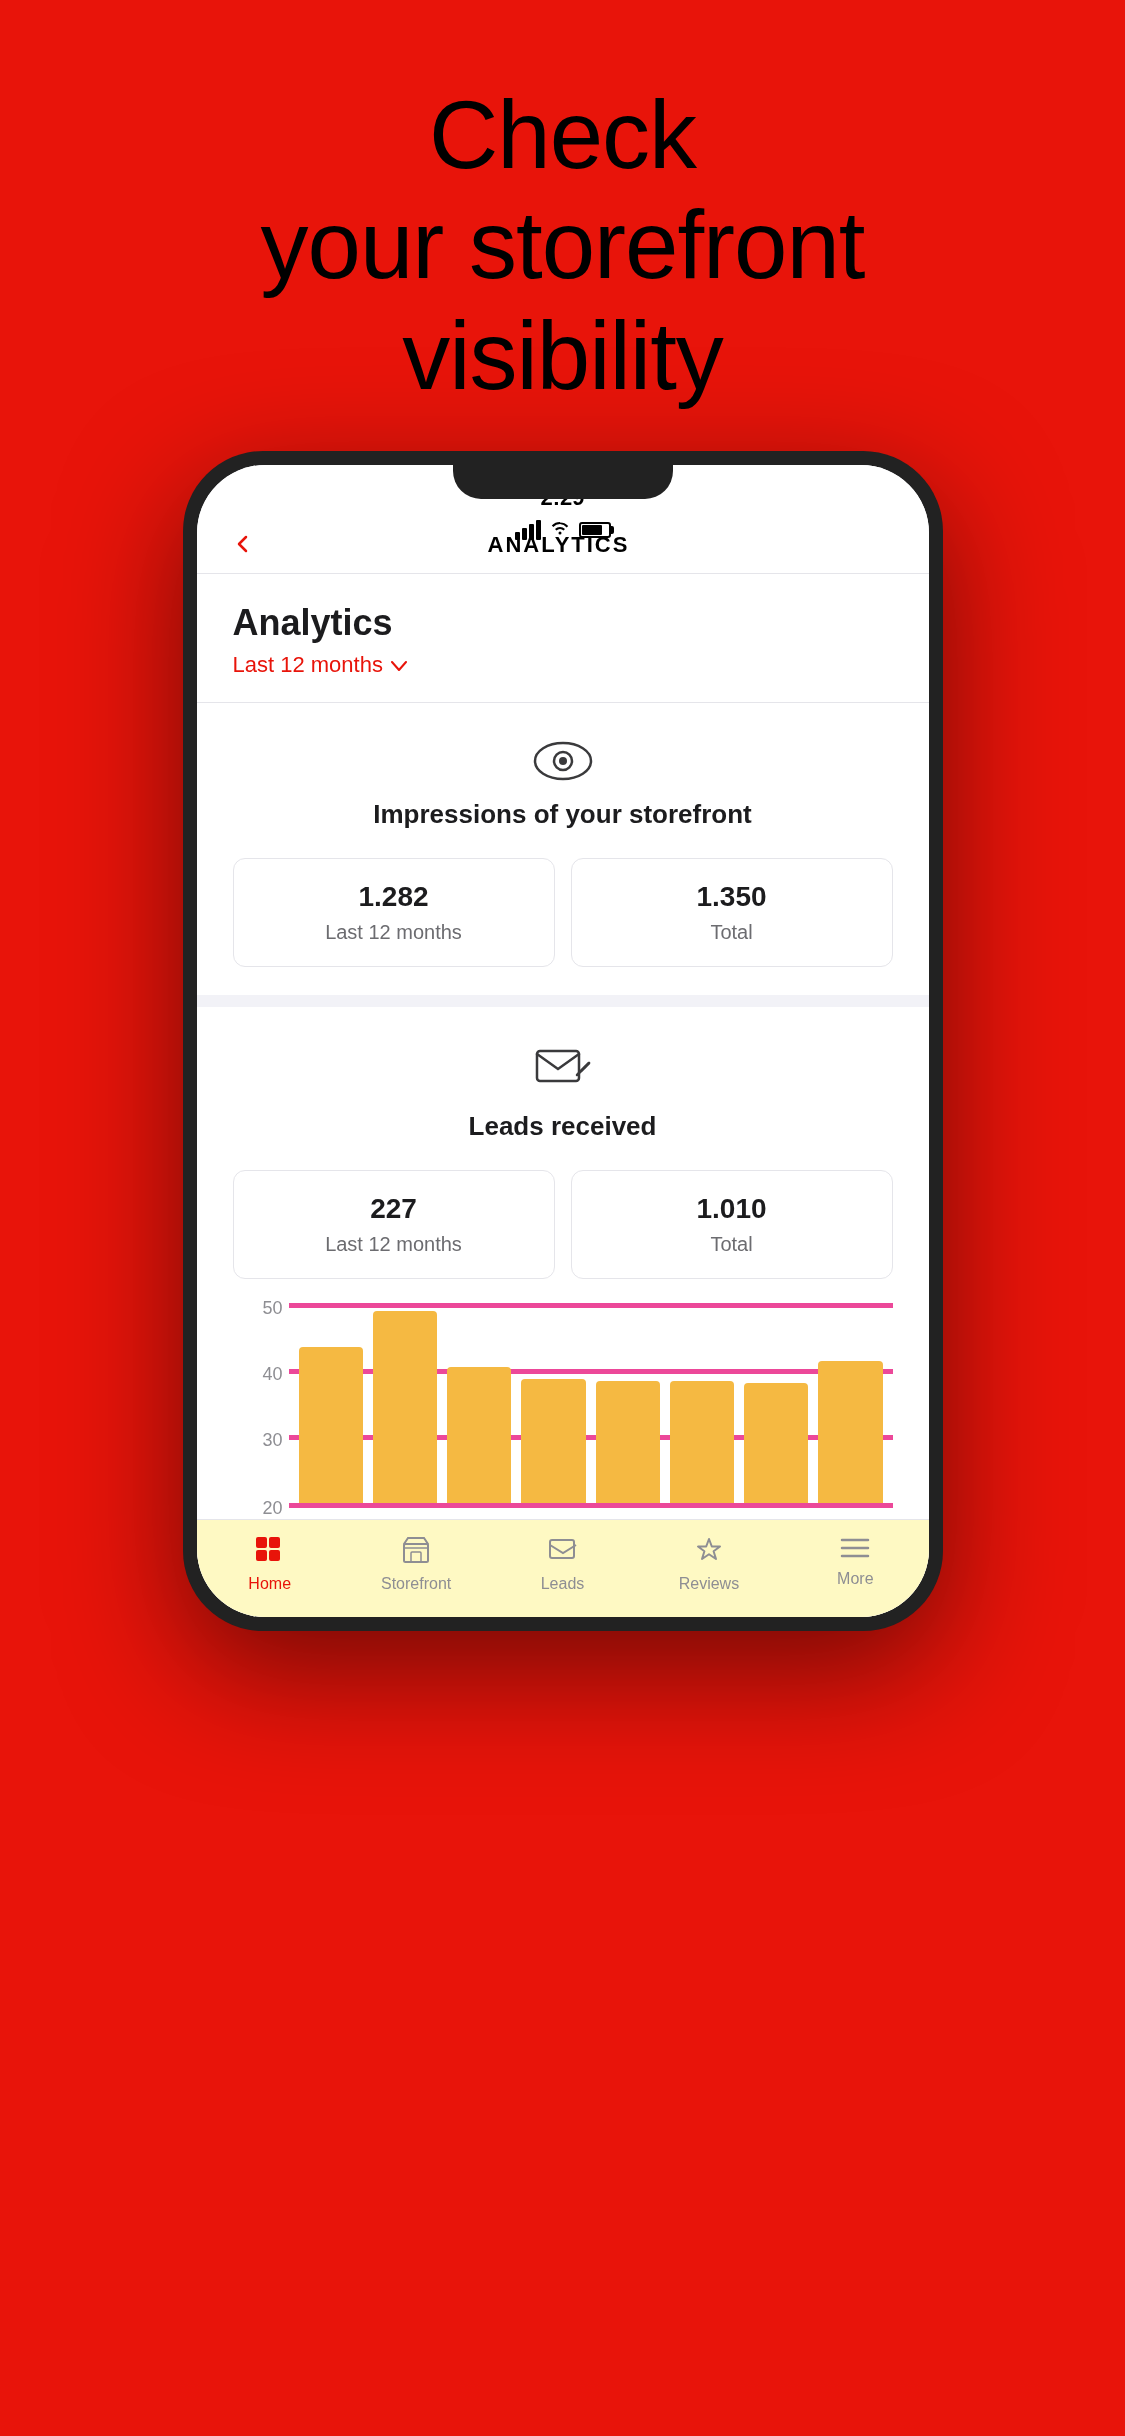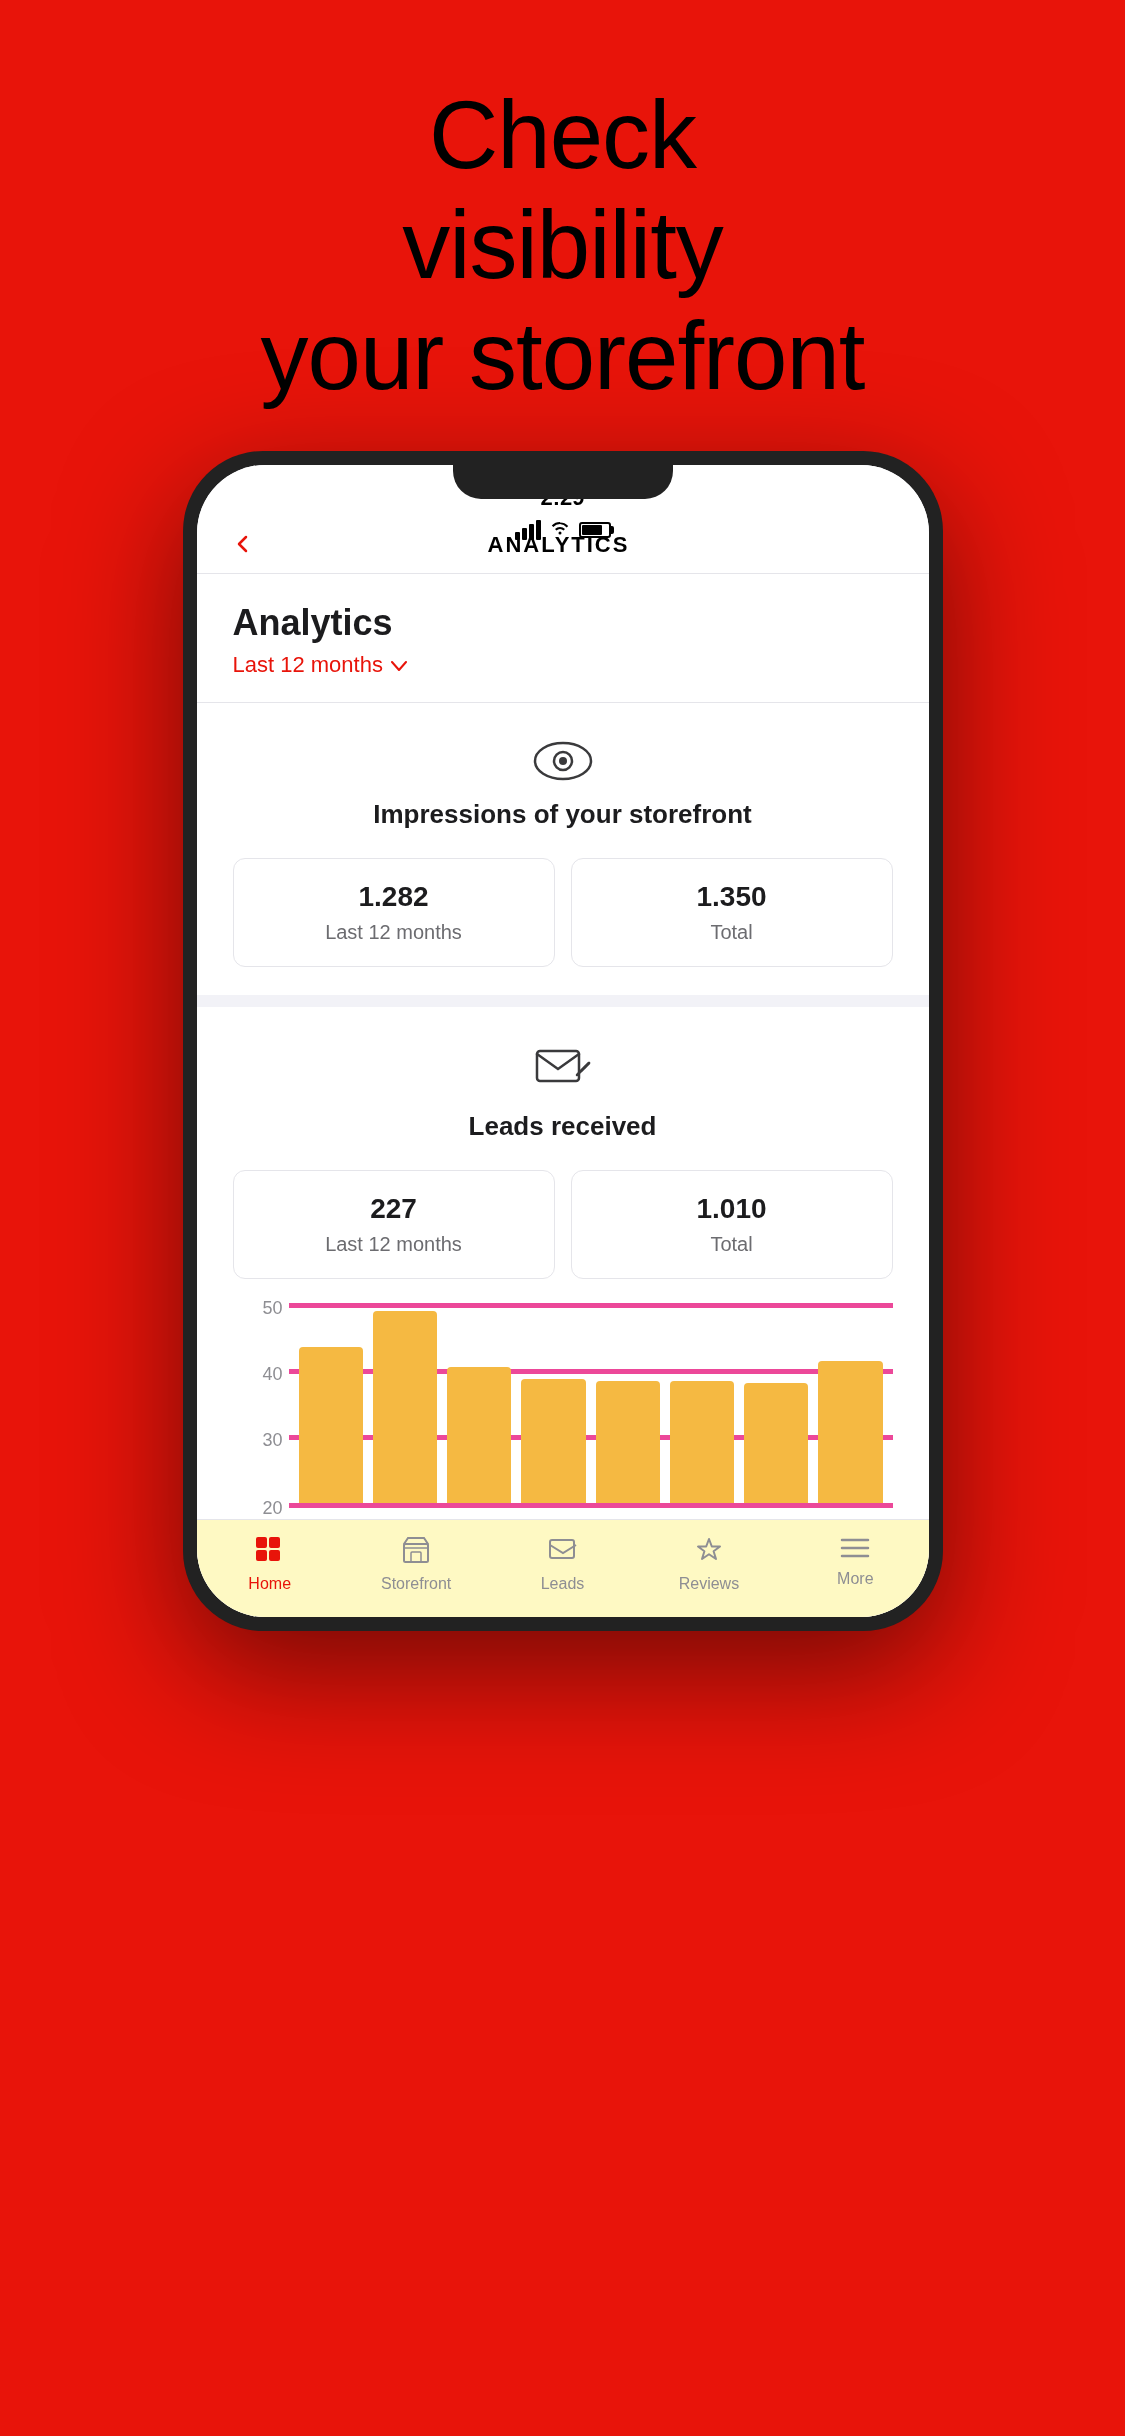--- a/index.html
+++ b/index.html
@@ -352,22 +352,22 @@
       margin-bottom: 16px;
     }
   </style>
 </head>
 <body>
 
 <div class="outer-wrapper">
 
   <div class="hero-text">
     <div>Check</div>
+    <div>your storefront</div>
     <div>visibility</div>
-    <div>your storefront</div>
   </div>
 
   <div class="phone-frame">
     <div class="phone-inner">
 
       <div class="notch"></div>
 
       <div class="status-bar">
         <span class="status-time">2:29</span>
         <div class="status-icons">

